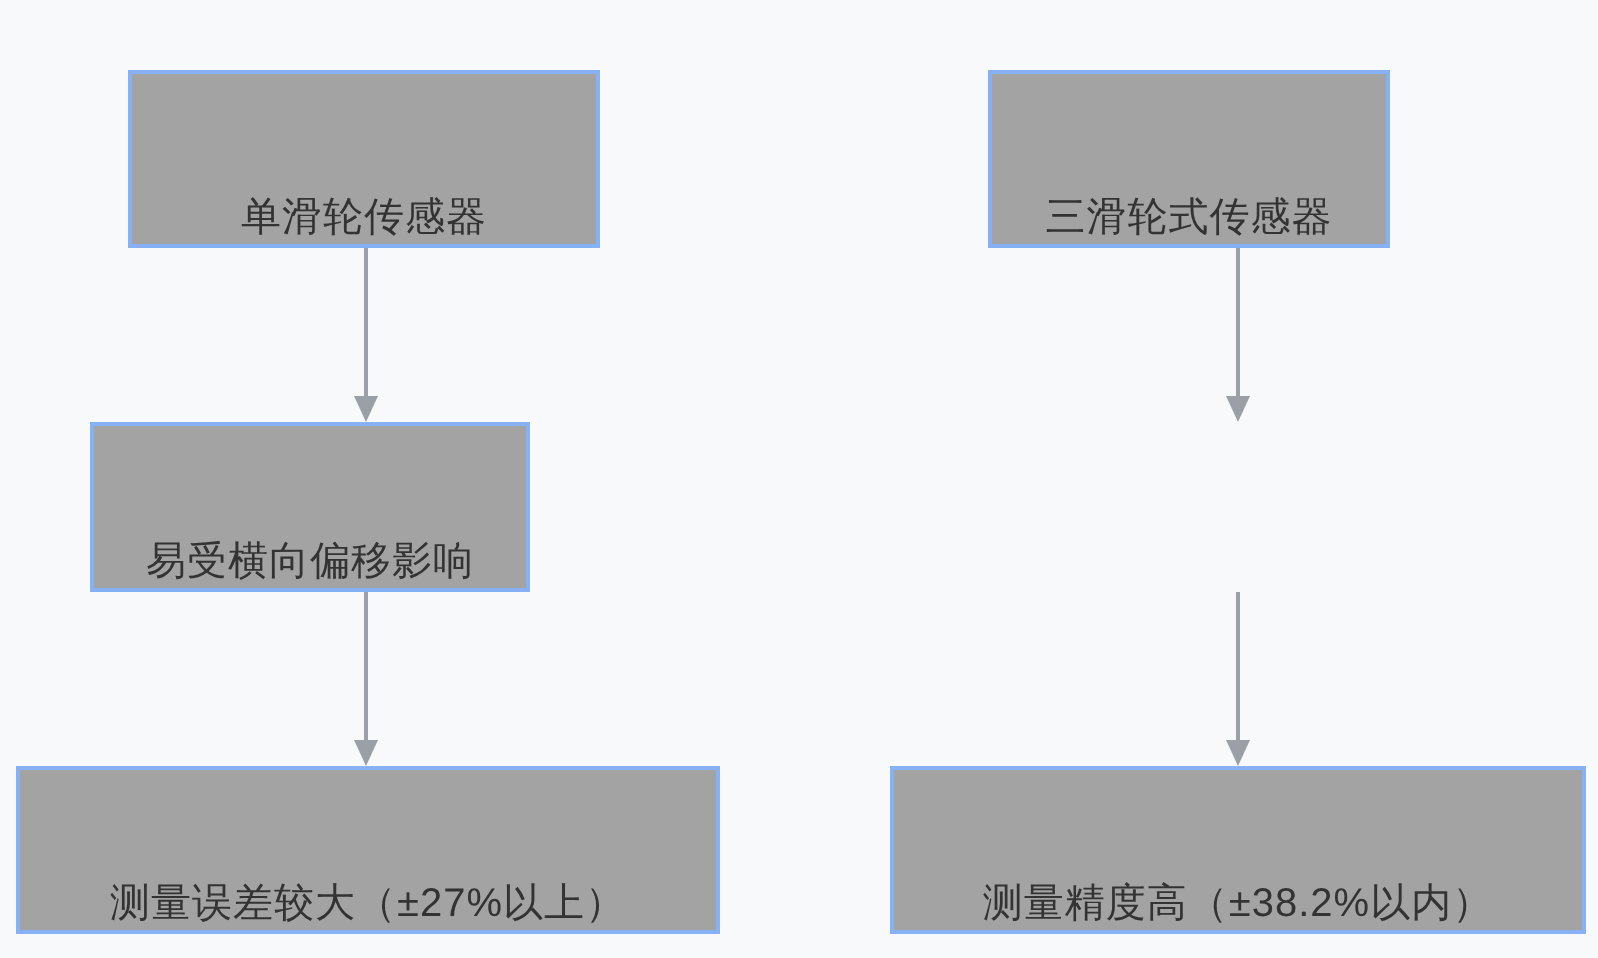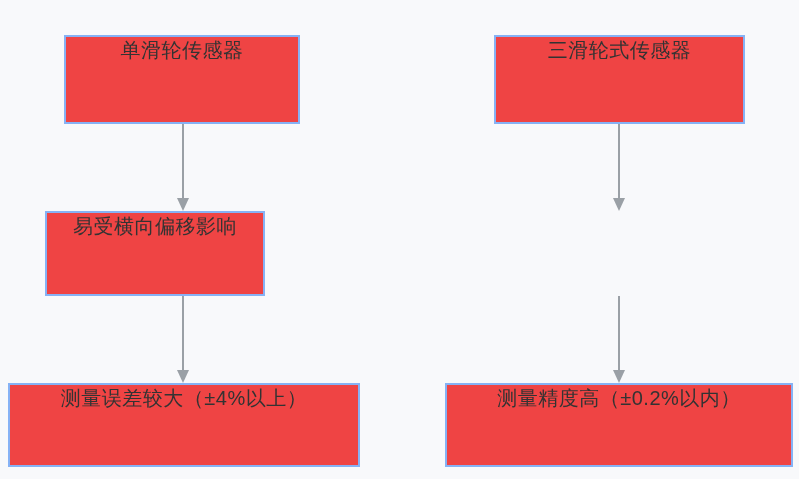--- a/index.html
+++ b/index.html
@@ -14,37 +14,37 @@
     overflow: hidden;
   }
   .canvas {
     position: relative;
     width: 799px;
     height: 479px;
   }
   .node {
     position: absolute;
     box-sizing: border-box;
-    background: #ef4444;
+    background: #a3a3a3;
     border: 2px solid #86b2f5;
     display: flex;
-    align-items: flex-start;
+    align-items: flex-end;
     justify-content: center;
     color: #333333;
     font-size: 20px;
     line-height: 1.3;
     letter-spacing: 0.5px;
     white-space: nowrap;
   }
   
   .n-a1 { left: 64px;  top: 35px;  width: 236px; height: 89px; }
   .n-a2 { left: 45px;  top: 211px; width: 220px; height: 85px; }
   .n-a3 { left: 8px;   top: 383px; width: 352px; height: 84px; }
   
-  .n-b1 { left: 494px; top: 35px;  width: 251px; height: 89px; }
+  .n-b1 { left: 494px; top: 35px;  width: 201px; height: 89px; }
   .n-b2 { left: 478px; top: 211px; width: 282px; height: 85px; }
   .n-b3 { left: 445px; top: 383px; width: 348px; height: 84px; }
 
   .connector {
     position: absolute;
     pointer-events: none;
   }
   .connector .stem {
     position: absolute;
     left: 50%;
@@ -92,35 +92,35 @@
   <div class="node n-a2">
     <span>易受横向偏移影响</span>
   </div>
 
   <div class="connector c-a2">
     <div class="stem"></div>
     <div class="head"></div>
   </div>
 
   <div class="node n-a3">
-    <span>测量误差较大（±4%以上）</span>
+    <span>测量误差较大（±27%以上）</span>
   </div>
 
   <div class="node n-b1">
     <span>三滑轮式传感器</span>
   </div>
 
   <div class="connector c-b1">
     <div class="stem"></div>
     <div class="head"></div>
   </div>
 
 
   <div class="connector c-b2">
     <div class="stem"></div>
     <div class="head"></div>
   </div>
 
   <div class="node n-b3">
-    <span>测量精度高（±0.2%以内）</span>
+    <span>测量精度高（±38.2%以内）</span>
   </div>
 
 </div>
 
 </body></html>

